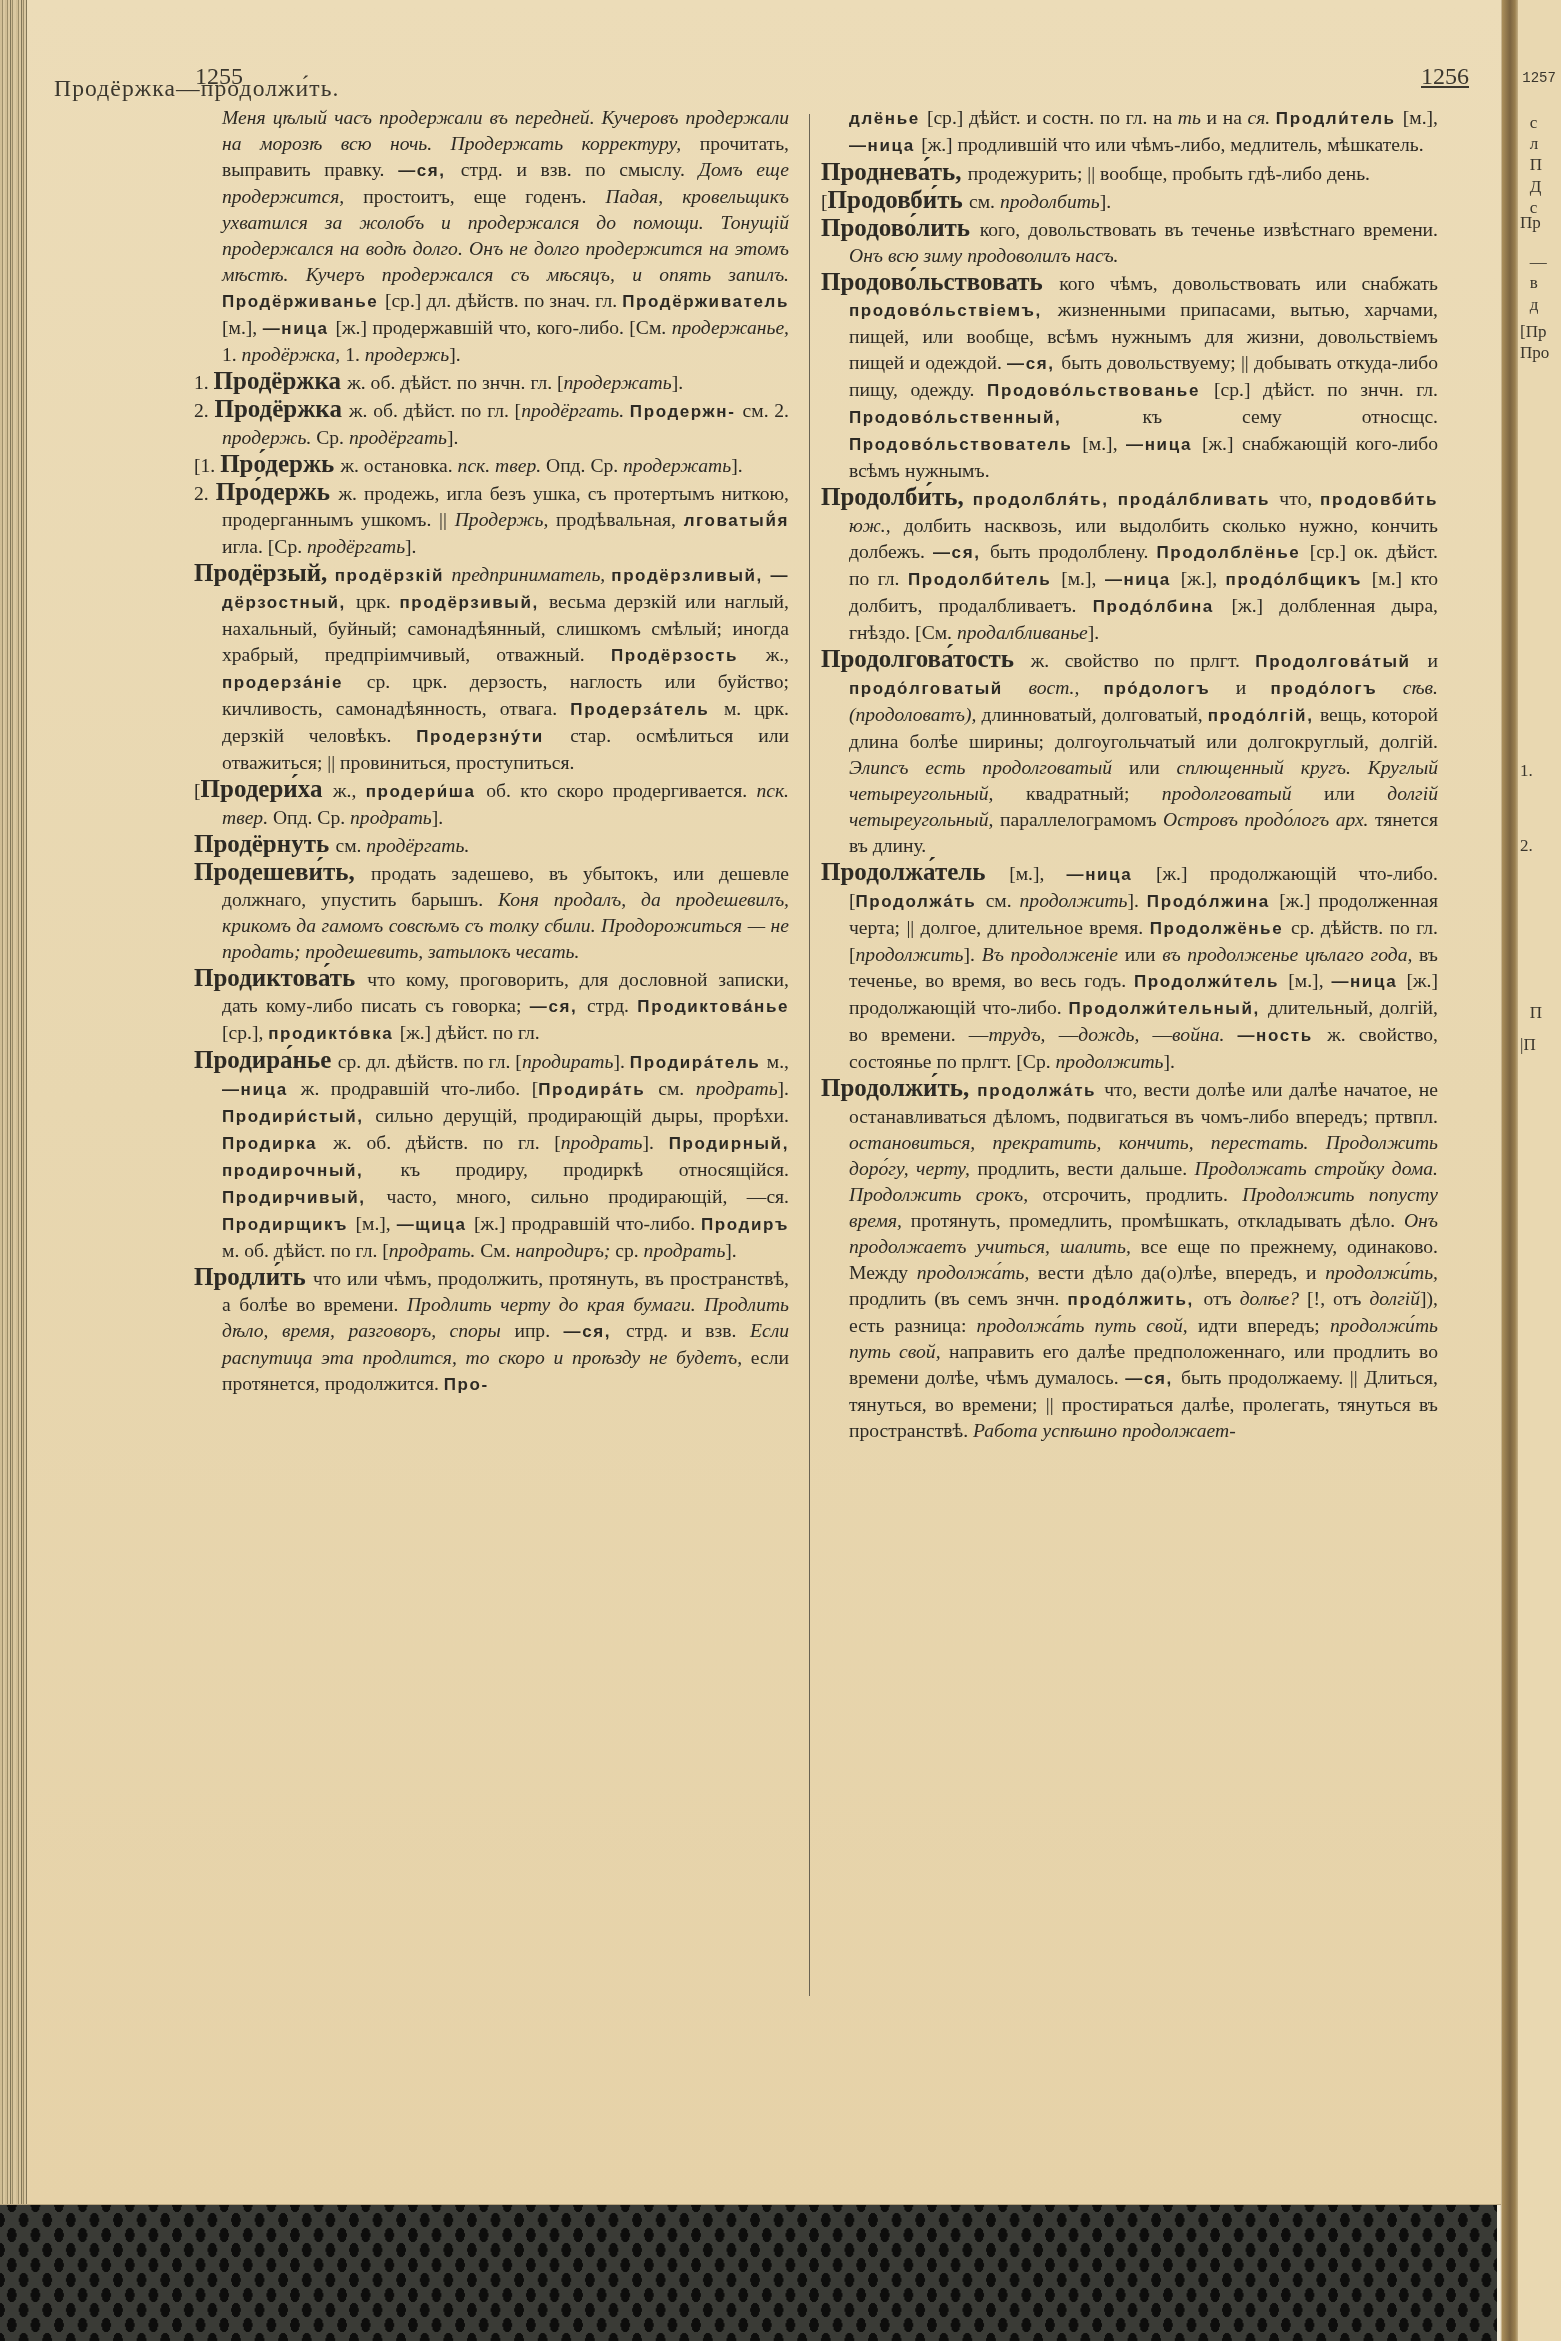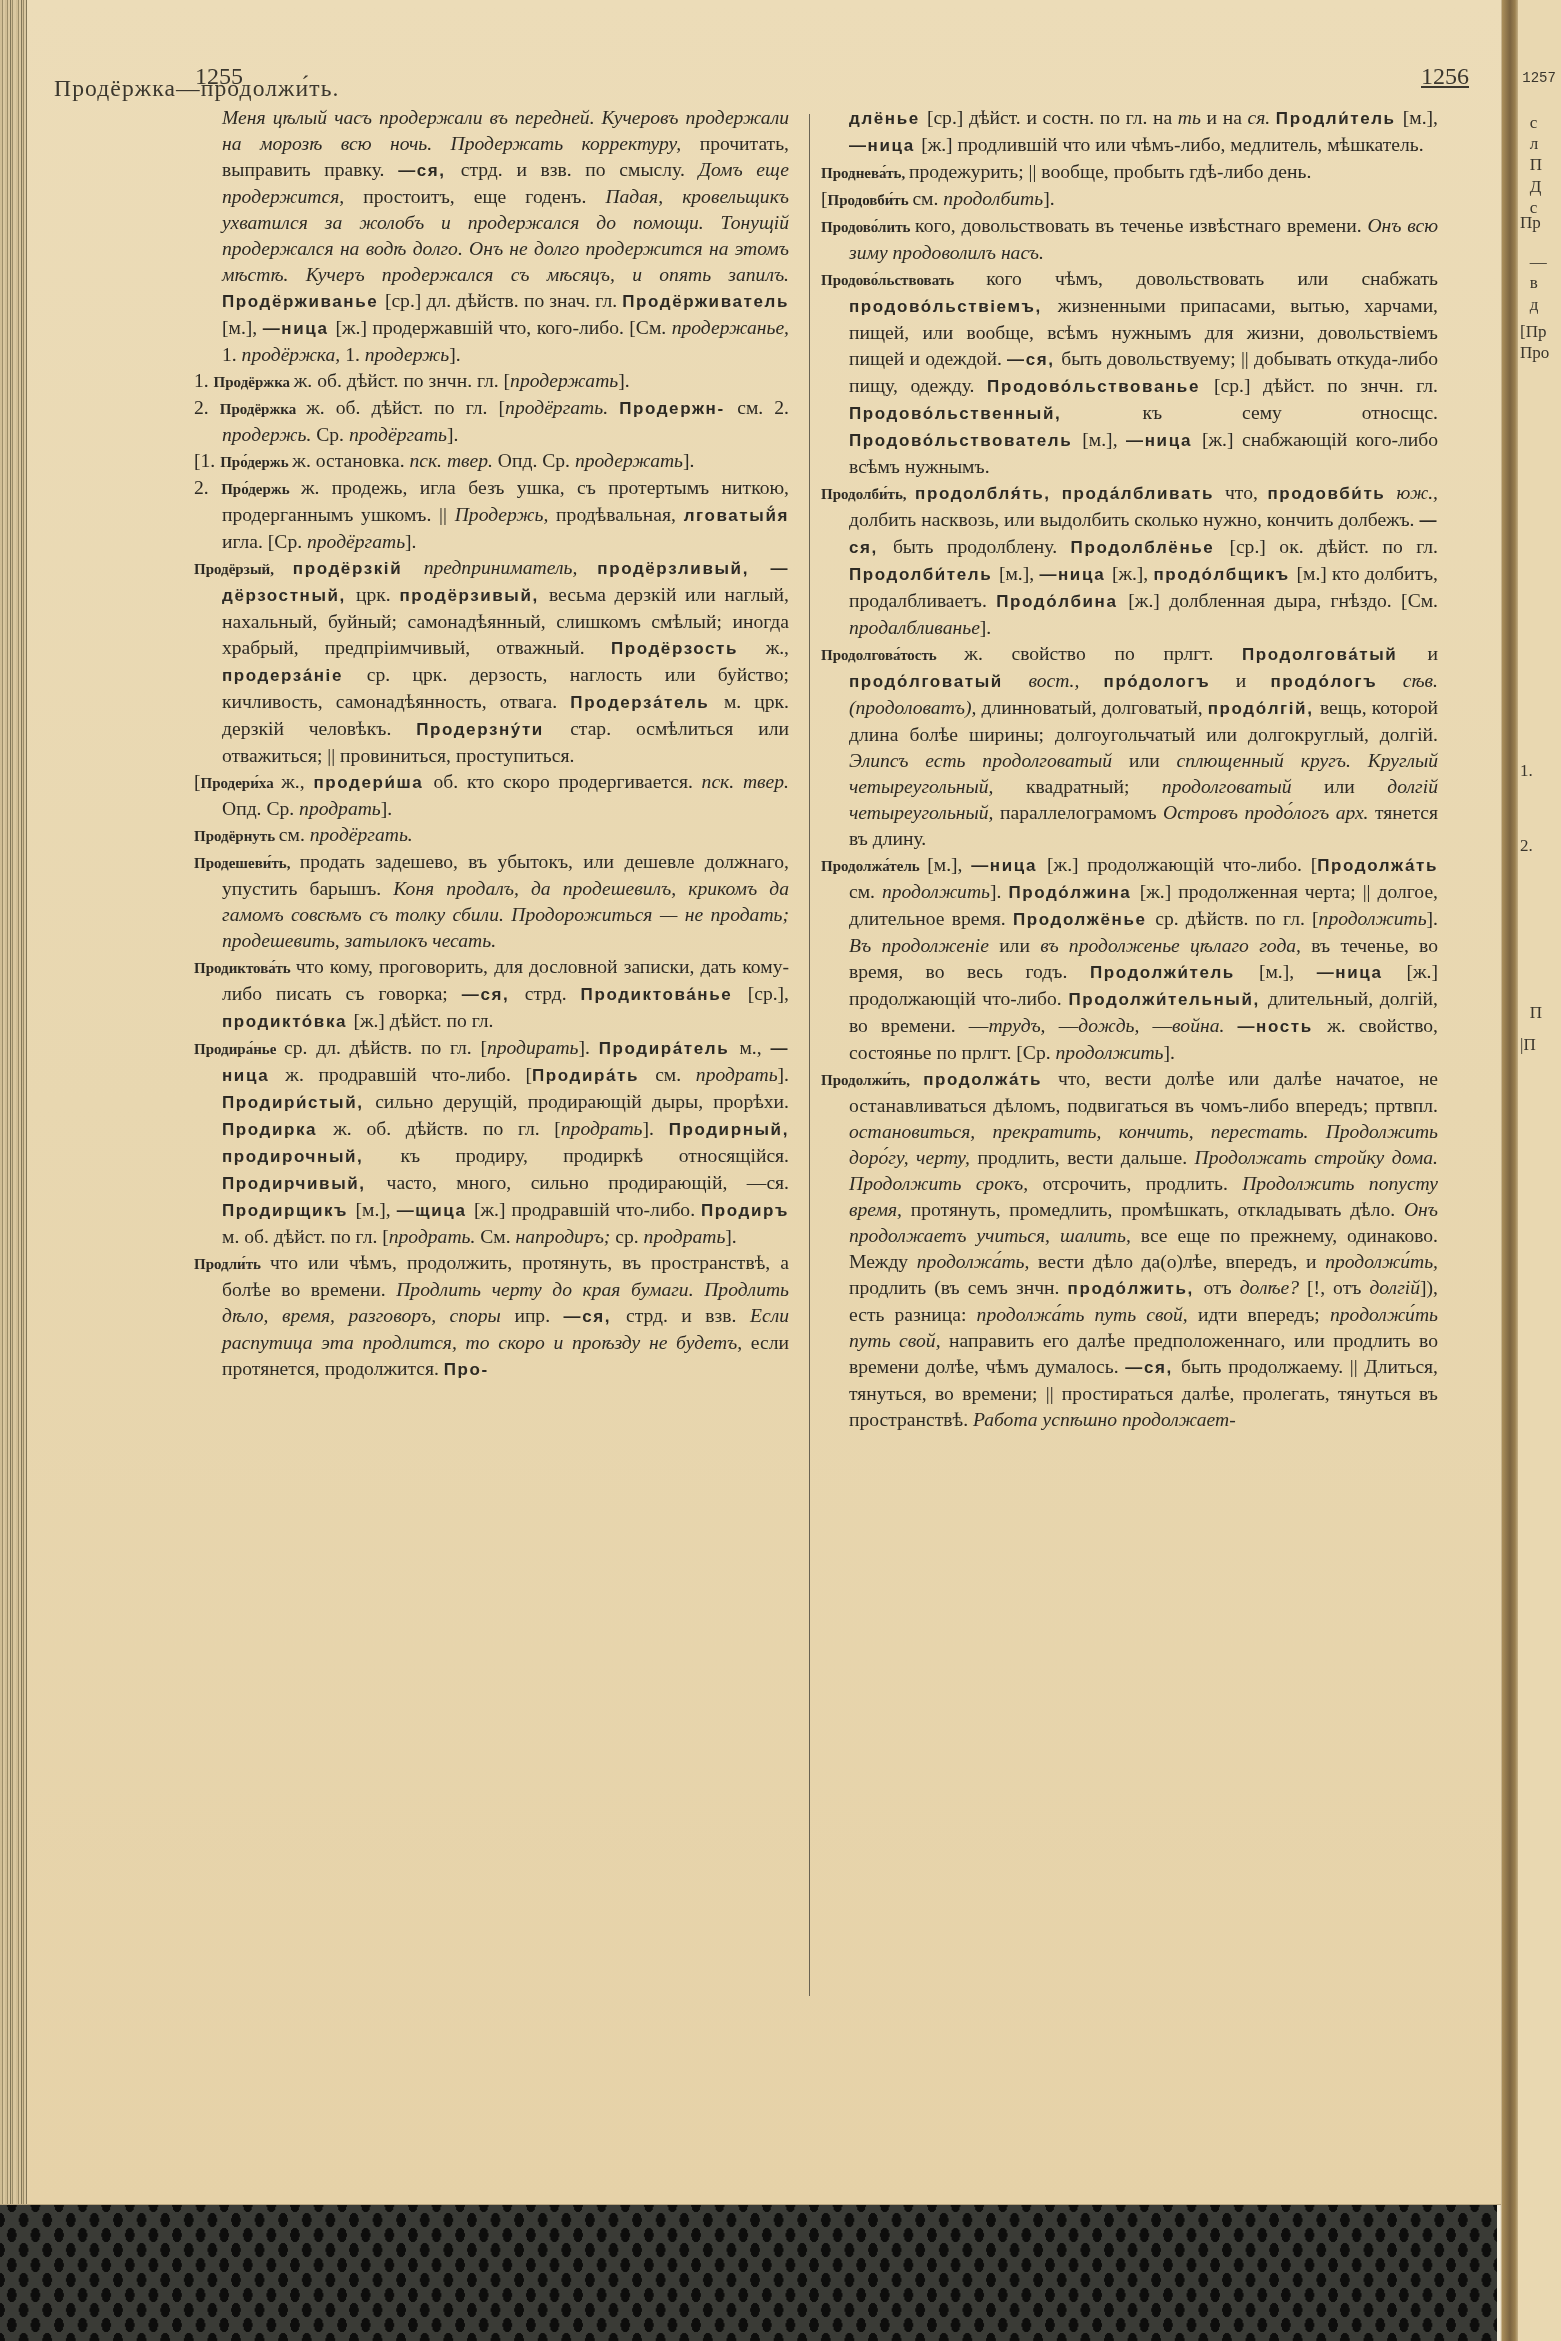--- a/index.html
+++ b/index.html
@@ -53,21 +53,21 @@
     font-stretch:condensed;
   }
   .col.left { left:194px; width:595px; }
   .col.right { left:821px; width:617px; }
   .divider {
     position:absolute; left:809px; top:114px; width:1.1px; height:1882px;
     background:#4a463c; opacity:.8;
   }
   .entry { margin:0; padding-left:28px; text-indent:-28px; }
   .entry.cont { padding-left:28px; text-indent:0; }
-  .hw { font-family:"Liberation Serif","DejaVu Serif",serif; font-weight:bold; font-size:15px; }
+  .hw { font-family:"Liberation Serif","DejaVu Serif",serif; font-weight:bold; font-size:25px; }
   .b { font-family:"Liberation Sans","DejaVu Sans",sans-serif; font-weight:bold; letter-spacing:1.6px; font-size:17px; }
   .i { font-style:italic; }
 </style>
 </head>
 <body>
 
 <div class="mesh"></div>
 
 <div class="next-page">
   <span class="frag" style="left:4.3px;top:70px;font-size:14px;font-family:Liberation Mono, monospace;">1257</span>

